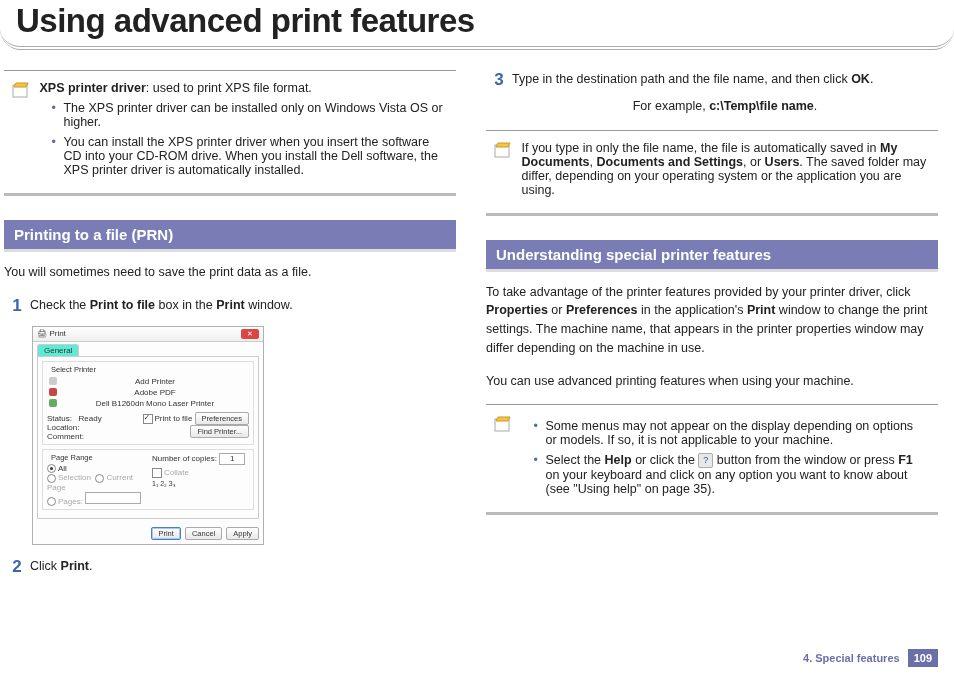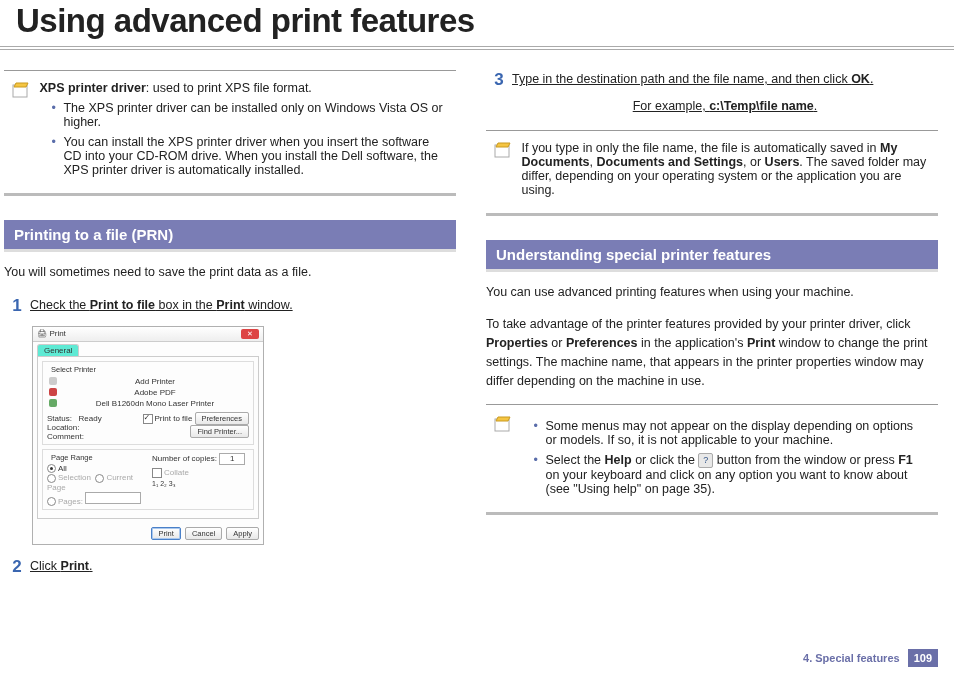--- a/index.html
+++ b/index.html
@@ -14,20 +14,21 @@
     overflow: hidden;
     position: relative;
   }
   .page-title {
     font-size: 33px;
     font-weight: 700;
     padding: 2px 16px 6px 16px;
     border-bottom: 4px double #aaa;
     margin: 0;
     letter-spacing: -0.5px;
+    border-radius: 21px;
   }
   .columns {
     display: flex;
     padding: 20px 16px 0 4px;
     gap: 30px;
   }
   .col {
     flex: 1;
     min-width: 0;
   }
@@ -70,21 +71,21 @@
     margin-bottom: 10px;
   }
   .step-num {
     color: #3A66B0;
     font-weight: 700;
     font-size: 17px;
     width: 26px;
     flex-shrink: 0;
     text-align: center;
   }
-  .step-text { flex: 1; line-height: 1.5; text-decoration: underline;}
+  .step-text { flex: 1; line-height: 1.5;}
   .screenshot {
     margin: 6px 0 12px 28px;
     width: 230px;
     border: 1px solid #b0b0b0;
     background: #fdfdfd;
     font-family: Tahoma, sans-serif;
     font-size: 8px;
     color: #333;
   }
   .shot-titlebar {
@@ -235,24 +236,24 @@
       </span>
       <div class="note-content">
         <p>
           <span>If you type in only the file name, the file is automatically saved in </span><b>My Documents</b><span>, </span><b>Documents and Settings</b><span>, or </span><b>Users</b><span>. The saved folder may differ, depending on your operating system or the application you are using.</span>
         </p>
       </div>
     </div>
 
     <div class="section-header">Understanding special printer features</div>
 
-    <p class="body-text">You can use advanced printing features when using your machine.</p>
     <p class="body-text">
       <span>To take advantage of the printer features provided by your printer driver, click </span><b>Properties</b><span> or </span><b>Preferences</b><span> in the application's </span><b>Print</b><span> window to change the print settings. The machine name, that appears in the printer properties window may differ depending on the machine in use.</span>
     </p>
+    <p class="body-text">You can use advanced printing features when using your machine.</p>
 
     <div class="note-box">
       <span class="note-icon">
         <svg viewBox="0 0 18 18">
             <rect x="1" y="4" width="14" height="12" fill="#fff" stroke="#aaa"></rect>
             <path d="M4 2 L16 2 L14 6 L2 6 Z" fill="#f5c542" stroke="#c99a20"></path>
           </svg>
       </span>
       <div class="note-content">
         <ul>

